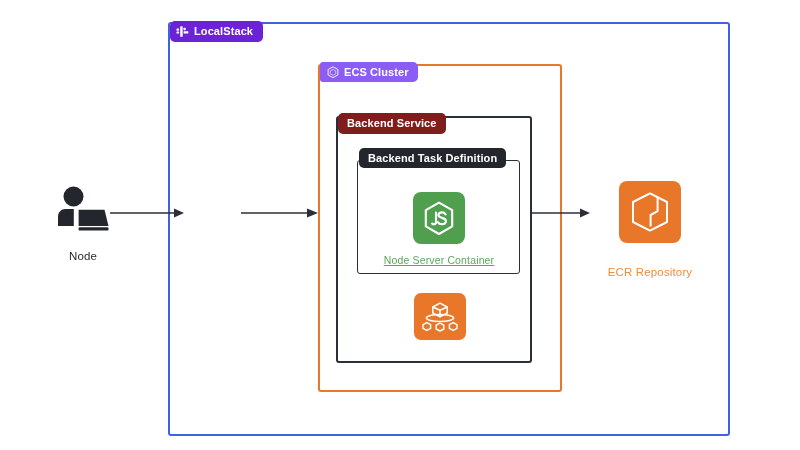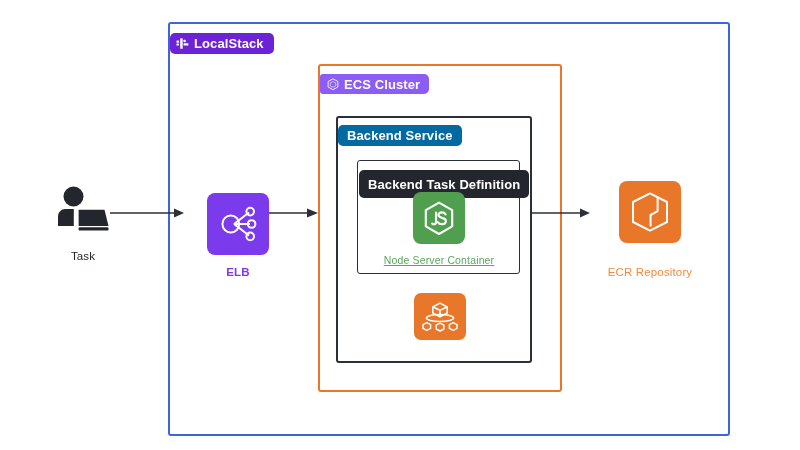--- a/index.html
+++ b/index.html
@@ -63,26 +63,25 @@
 
   
   .blabel {
     position: absolute;
     display: flex;
     align-items: center;
     gap: 5px;
     height: 19px;
     padding: 0 9px 0 7px;
     border-radius: 4px;
-    font-size: 13px;
+    font-size: 11px;
     font-weight: 700;
     letter-spacing: 0.1px;
     color: #ffffff;
     white-space: nowrap;
-    margin-top: 12px;
   }
   .blabel-localstack {
     left: 170px;
     top: 21px;
     height: 21px;
     background: #6c23d6;
     border-radius: 5px;
     padding-left: 6px;
     padding-right: 10px;
   }
@@ -92,30 +91,30 @@
     background: #8b5cf6;
     height: 20px;
     border-top-left-radius: 3px;
     border-bottom-right-radius: 5px;
     border-top-right-radius: 5px;
     border-bottom-left-radius: 3px;
   }
   .blabel-service {
     left: 338px;
     top: 113px;
-    background: #0369a1;
+    background: #7f1d1d;
     height: 21px;
     border-radius: 5px;
     padding: 0 9px;
   }
   .blabel-taskdef {
     left: 359px;
-    top: 158px;
+    top: 148px;
     background: #24262d;
-    height: 28px;
+    height: 20px;
     border-radius: 5px;
     padding: 0 9px;
   }
   .blabel .txt { line-height: 1; }
 
   .ls-logo { display: block; }
   .ecs-hex { display: block; opacity: 0.92; }
 
   
   .node {
@@ -236,39 +235,23 @@
 
   <div class="node node-user">
     <div class="tile">
       <svg width="58" height="50" viewBox="0 0 58 50">
         <circle cx="19.5" cy="10.5" r="10" fill="#24262d"></circle>
         <path d="M4 40 L4 30.5 C4 26.4 7.3 23.1 11.4 23.1 L19.8 23.1 L19.8 40 Z" fill="#24262d"></path>
         <path d="M24.6 23.8 L50.5 23.8 L54.5 40 L24.6 40 Z" fill="#24262d"></path>
         <rect x="24.6" y="41.2" width="29.9" height="3.4" rx="1.2" fill="#24262d"></rect>
       </svg>
     </div>
-    <div class="caption">Task</div>
-  </div>
-
-  <div class="node node-elb">
-    <div class="tile">
-      <svg width="42" height="42" viewBox="0 0 42 42">
-        <g fill="none" stroke="#ffffff" stroke-width="2">
-          <line x1="17" y1="21" x2="32" y2="9.5"></line>
-          <line x1="17" y1="21" x2="33" y2="21"></line>
-          <line x1="17" y1="21" x2="32" y2="32.5"></line>
-          <circle cx="13.8" cy="21" r="8.4"></circle>
-          <circle cx="33.2" cy="8.6" r="3.8"></circle>
-          <circle cx="34.6" cy="21" r="3.8"></circle>
-          <circle cx="33.2" cy="33.4" r="3.8"></circle>
-        </g>
-      </svg>
-    </div>
-    <div class="caption">ELB</div>
-  </div>
+    <div class="caption">Node</div>
+  </div>
+
 
   <div class="node node-nodesrv">
     <div class="tile">
       <svg width="32" height="35" viewBox="0 0 32 35">
         <path d="M16 1.6 L29.2 9.2 L29.2 25.4 L16 33.0 L2.8 25.4 L2.8 9.2 Z" fill="none" stroke="#ffffff" stroke-width="2.1" stroke-linejoin="round"></path>
         <path d="M13.0 11.6 L13.0 21.2 C13.0 22.6 12.1 23.3 10.9 23.3 C10.1 23.3 9.5 23.0 9.1 22.5" fill="none" stroke="#ffffff" stroke-width="2.1" stroke-linecap="round"></path>
         <path d="M22.6 13.3 C21.8 12.1 20.4 11.4 18.8 11.4 C16.8 11.4 15.4 12.5 15.4 14.1
                  C15.4 17.8 22.9 15.9 22.9 19.9 C22.9 21.7 21.3 23.1 18.9 23.1
                  C17.1 23.1 15.6 22.4 14.8 21.1" fill="none" stroke="#ffffff" stroke-width="2.1" stroke-linecap="round"></path>
       </svg>

